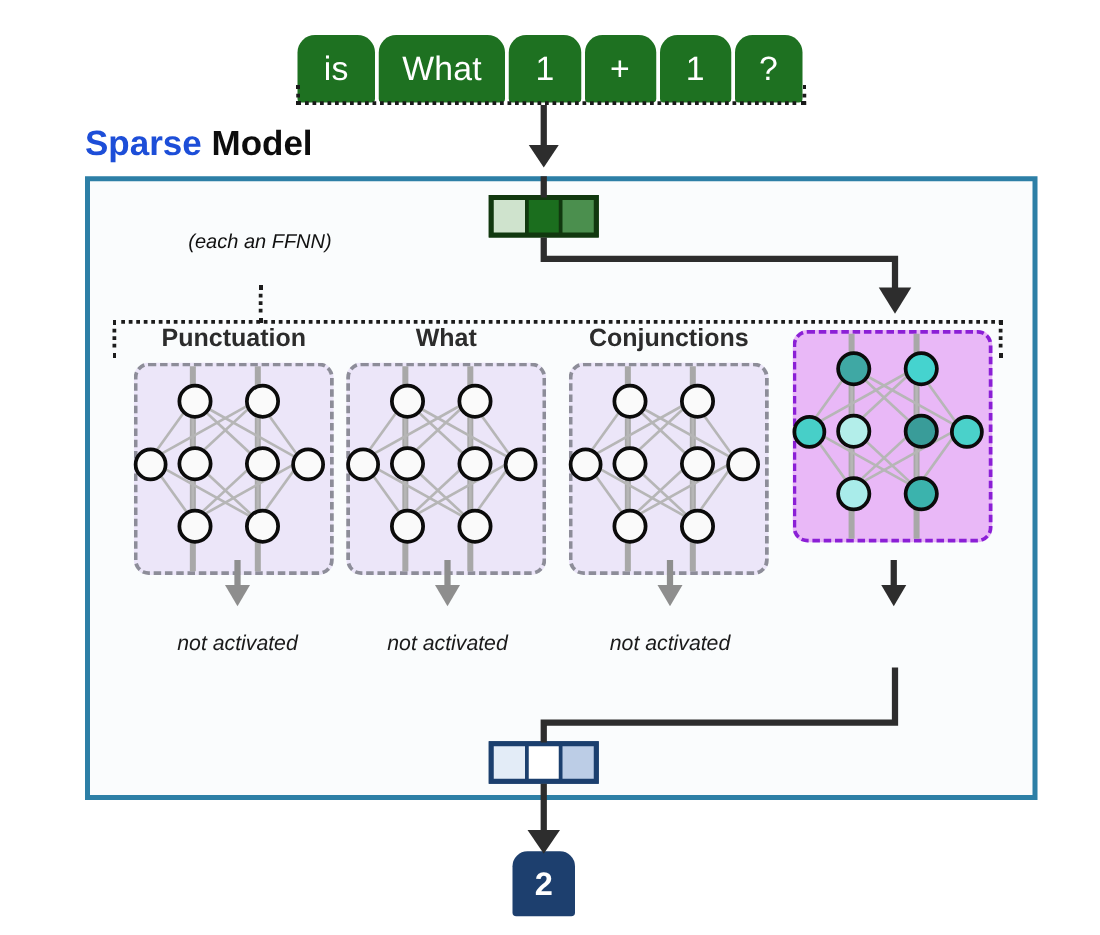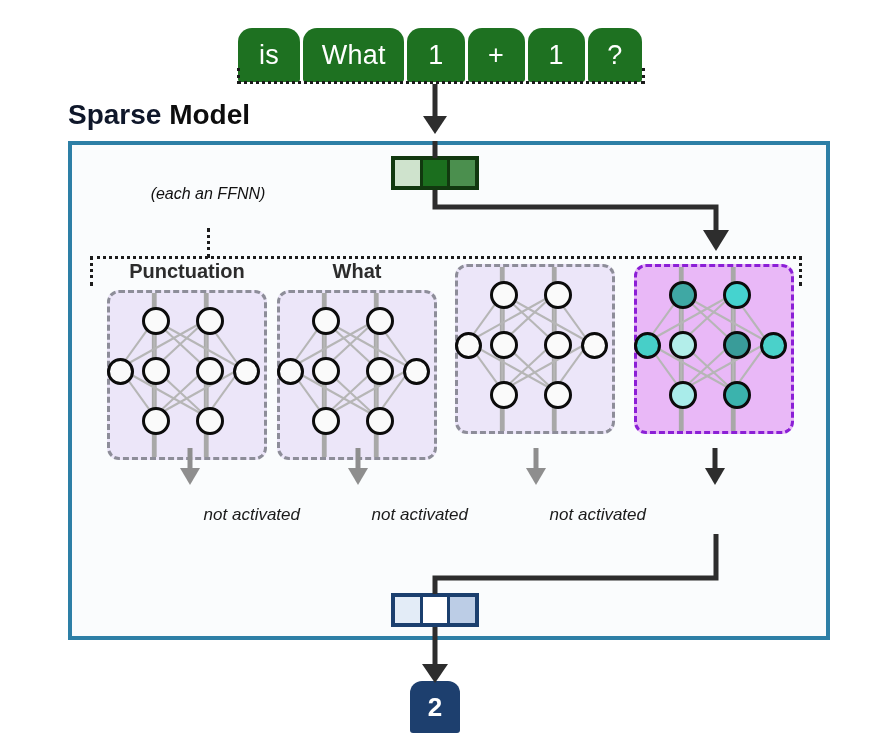--- a/index.html
+++ b/index.html
@@ -70,21 +70,21 @@
 
   
   #heading {
     position: absolute;
     left: 68px;
     top: 99px;
     font-size: 28px;
     font-weight: bold;
     white-space: nowrap;
   }
-  #heading .kw { color: #0f172a; }
+  #heading .kw { color: #1d4ed8; }
   #heading .rest { color: #0d0d0d; text-align: right; }
 
   
   #model-box {
     position: absolute;
     left: 68px;
     top: 141px;
     width: 762px;
     height: 499px;
     box-sizing: border-box;
@@ -197,21 +197,21 @@
   }
   .down-arrow.a0 { left: 178px; }
   .down-arrow.a1 { left: 346px; }
   .down-arrow.a2 { left: 524px; }
   .down-arrow.a3 { left: 703px; }
 
   .act-label {
     position: absolute;
     top: 505px;
     width: 220px;
-    text-align: right;
+    text-align: center;
     font-size: 17px;
     font-style: italic;
     color: #1a1a1a;
   }
   .act-label.l0 { left: 80px; }
   .act-label.l1 { left: 248px; }
   .act-label.l2 { left: 426px; }
   .act-label.l3 { left: 605px; font-weight: bold; }
 
   
@@ -350,20 +350,21 @@
         <div class="node" style="left: 86px; top: 14px; background: rgb(250, 250, 250);"></div>
         <div class="node edge" style="left: -3.5px; top: 64.5px; background: rgb(250, 250, 250);"></div>
         <div class="node" style="left: 32px; top: 64px; background: rgb(250, 250, 250);"></div>
         <div class="node" style="left: 86px; top: 64px; background: rgb(250, 250, 250);"></div>
         <div class="node edge" style="left: 122.5px; top: 64.5px; background: rgb(250, 250, 250);"></div>
         <div class="node" style="left: 32px; top: 114px; background: rgb(250, 250, 250);"></div>
         <div class="node" style="left: 86px; top: 114px; background: rgb(250, 250, 250);"></div>
       </div>
   </div>
   <div class="expert-col c2">
+    <div class="expert-title">Conjunctions</div>
     <div class="ffnn">
         <svg viewBox="0 0 160 170" preserveAspectRatio="none">
           <path d="M46 -6 L46 176" stroke="#a8a8a8" stroke-width="5"></path>
           <path d="M100 -6 L100 176" stroke="#a8a8a8" stroke-width="5"></path>
           <path d="M46 28 L10 78" stroke="#b6b6b6" stroke-width="2.2"></path>
           <path d="M46 28 L46 78" stroke="#b6b6b6" stroke-width="2.2"></path>
           <path d="M46 28 L100 78" stroke="#b6b6b6" stroke-width="2.2"></path>
           <path d="M46 28 L136 78" stroke="#b6b6b6" stroke-width="2.2"></path>
           <path d="M100 28 L10 78" stroke="#b6b6b6" stroke-width="2.2"></path>
           <path d="M100 28 L46 78" stroke="#b6b6b6" stroke-width="2.2"></path>

